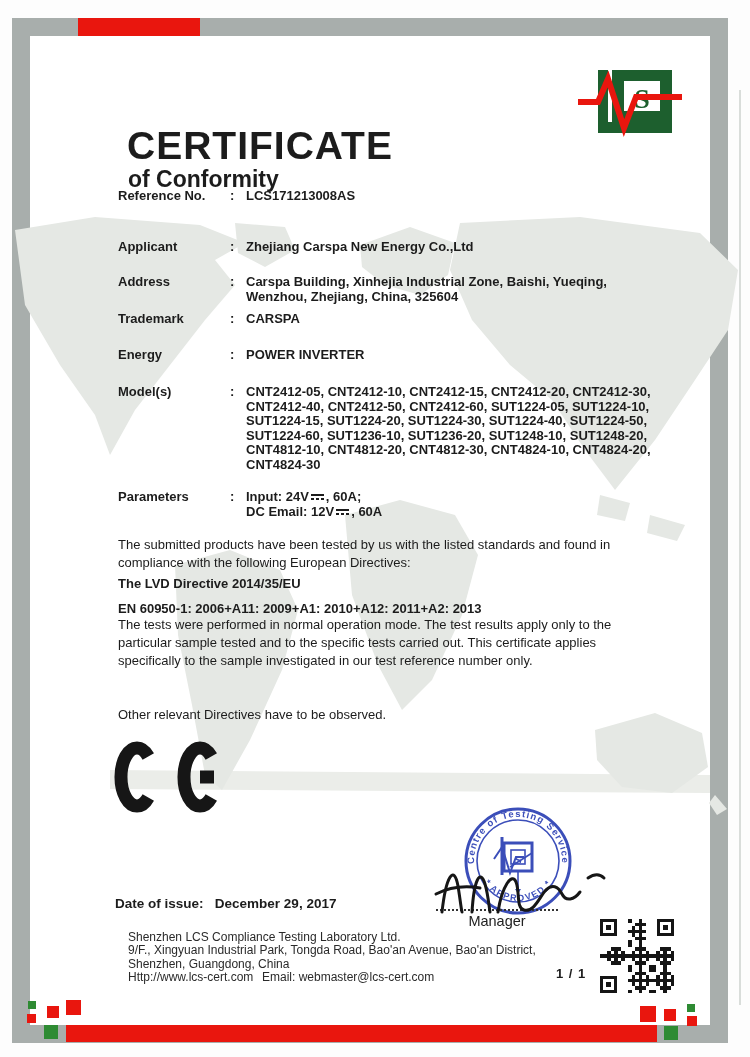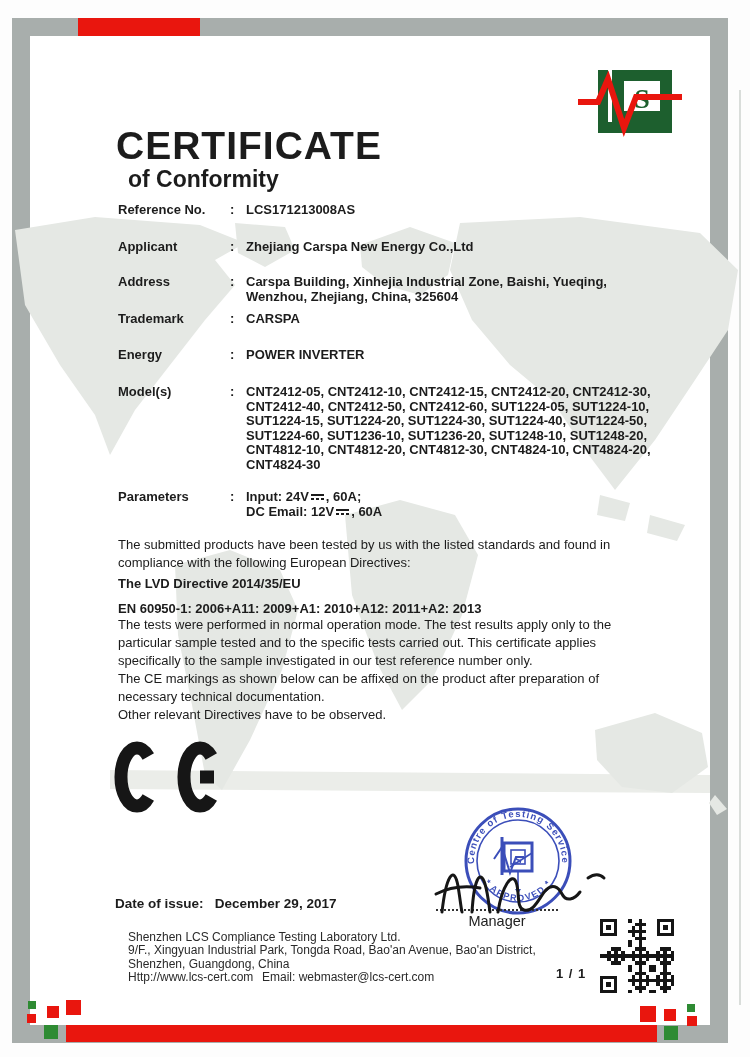--- a/index.html
+++ b/index.html
@@ -84,24 +84,24 @@
     <svg class="abs" style="left:578px;top:64px" width="105" height="80" viewBox="0 0 105 80" aria-hidden="true">
       <g fill="#1d5f2e">
         <rect x="20" y="6" width="10" height="63"></rect>
         <rect x="20" y="58" width="74" height="11"></rect>
         <path fill-rule="evenodd" d="M34,6 H94 V58 H34 Z M46,17 H82 V47 H46 Z"></path>
       </g>
       <text x="64" y="44" font-family="Liberation Serif, serif" font-weight="bold" font-size="28" fill="#1d5f2e" text-anchor="middle">S</text>
       <polyline points="0,38 20,38 30,15 46,64 58,33 64,33 104,33" fill="none" stroke="#e9160e" stroke-width="6"></polyline>
     </svg>
 
-    <div class="abs title" style="left:116px;top:126px">CERTIFICATE</div>
+    <div class="abs title" style="left:127px;top:126px">CERTIFICATE</div>
     <div class="abs subtitle" style="left:128px;top:168px">of Conformity</div>
 
-    <div class="abs row" style="left:118px;top:203px">
+    <div class="abs row" style="left:118px;top:189px">
       <span class="lbl">Reference No.</span>
       <span class="sep">:</span>
       <span class="val">LCS171213008AS</span>
     </div>
 
     <div class="abs row" style="left:118px;top:240px">
       <span class="lbl">Applicant</span>
       <span class="sep">:</span>
       <span class="val">Zhejiang Carspa New Energy Co.,Ltd</span>
     </div>
@@ -150,21 +150,20 @@
         <div>
           <span>DC Email: 12V</span><span class="dc"></span><span>, 60A</span>
         </div>
       </span>
     </div>
 
     <div class="abs para" style="left:118px;top:536px">The submitted products have been tested by us with the listed standards and found in compliance with the following European Directives:</div>
     <div class="abs para bold" style="left:118px;top:575px">The LVD Directive 2014/35/EU</div>
     <div class="abs para bold" style="left:118px;top:600px">EN 60950-1: 2006+A11: 2009+A1: 2010+A12: 2011+A2: 2013</div>
     <div class="abs para" style="left:118px;top:616px">The tests were performed in normal operation mode. The test results apply only to the particular sample tested and to the specific tests carried out. This certificate applies specifically to the sample investigated in our test reference number only.</div>
-    <div class="abs para" style="left:118px;top:670px">The CE markings as shown below can be affixed on the product after preparation of necessary technical documentation.</div>
     <div class="abs para" style="left:118px;top:706px">Other relevant Directives have to be observed.</div>
 
     <svg class="abs" style="left:110px;top:730px" width="130" height="95" viewBox="0 0 130 95" aria-hidden="true">
       <g fill="none" stroke="#161616" stroke-width="13">
         <path d="M38.3,26.5 A16,29 0 1 0 38.3,67.5"></path>
         <path d="M101.3,26.5 A16,29 0 1 0 101.3,67.5"></path>
         <path d="M90,47 H104"></path>
       </g>
     </svg>
 

